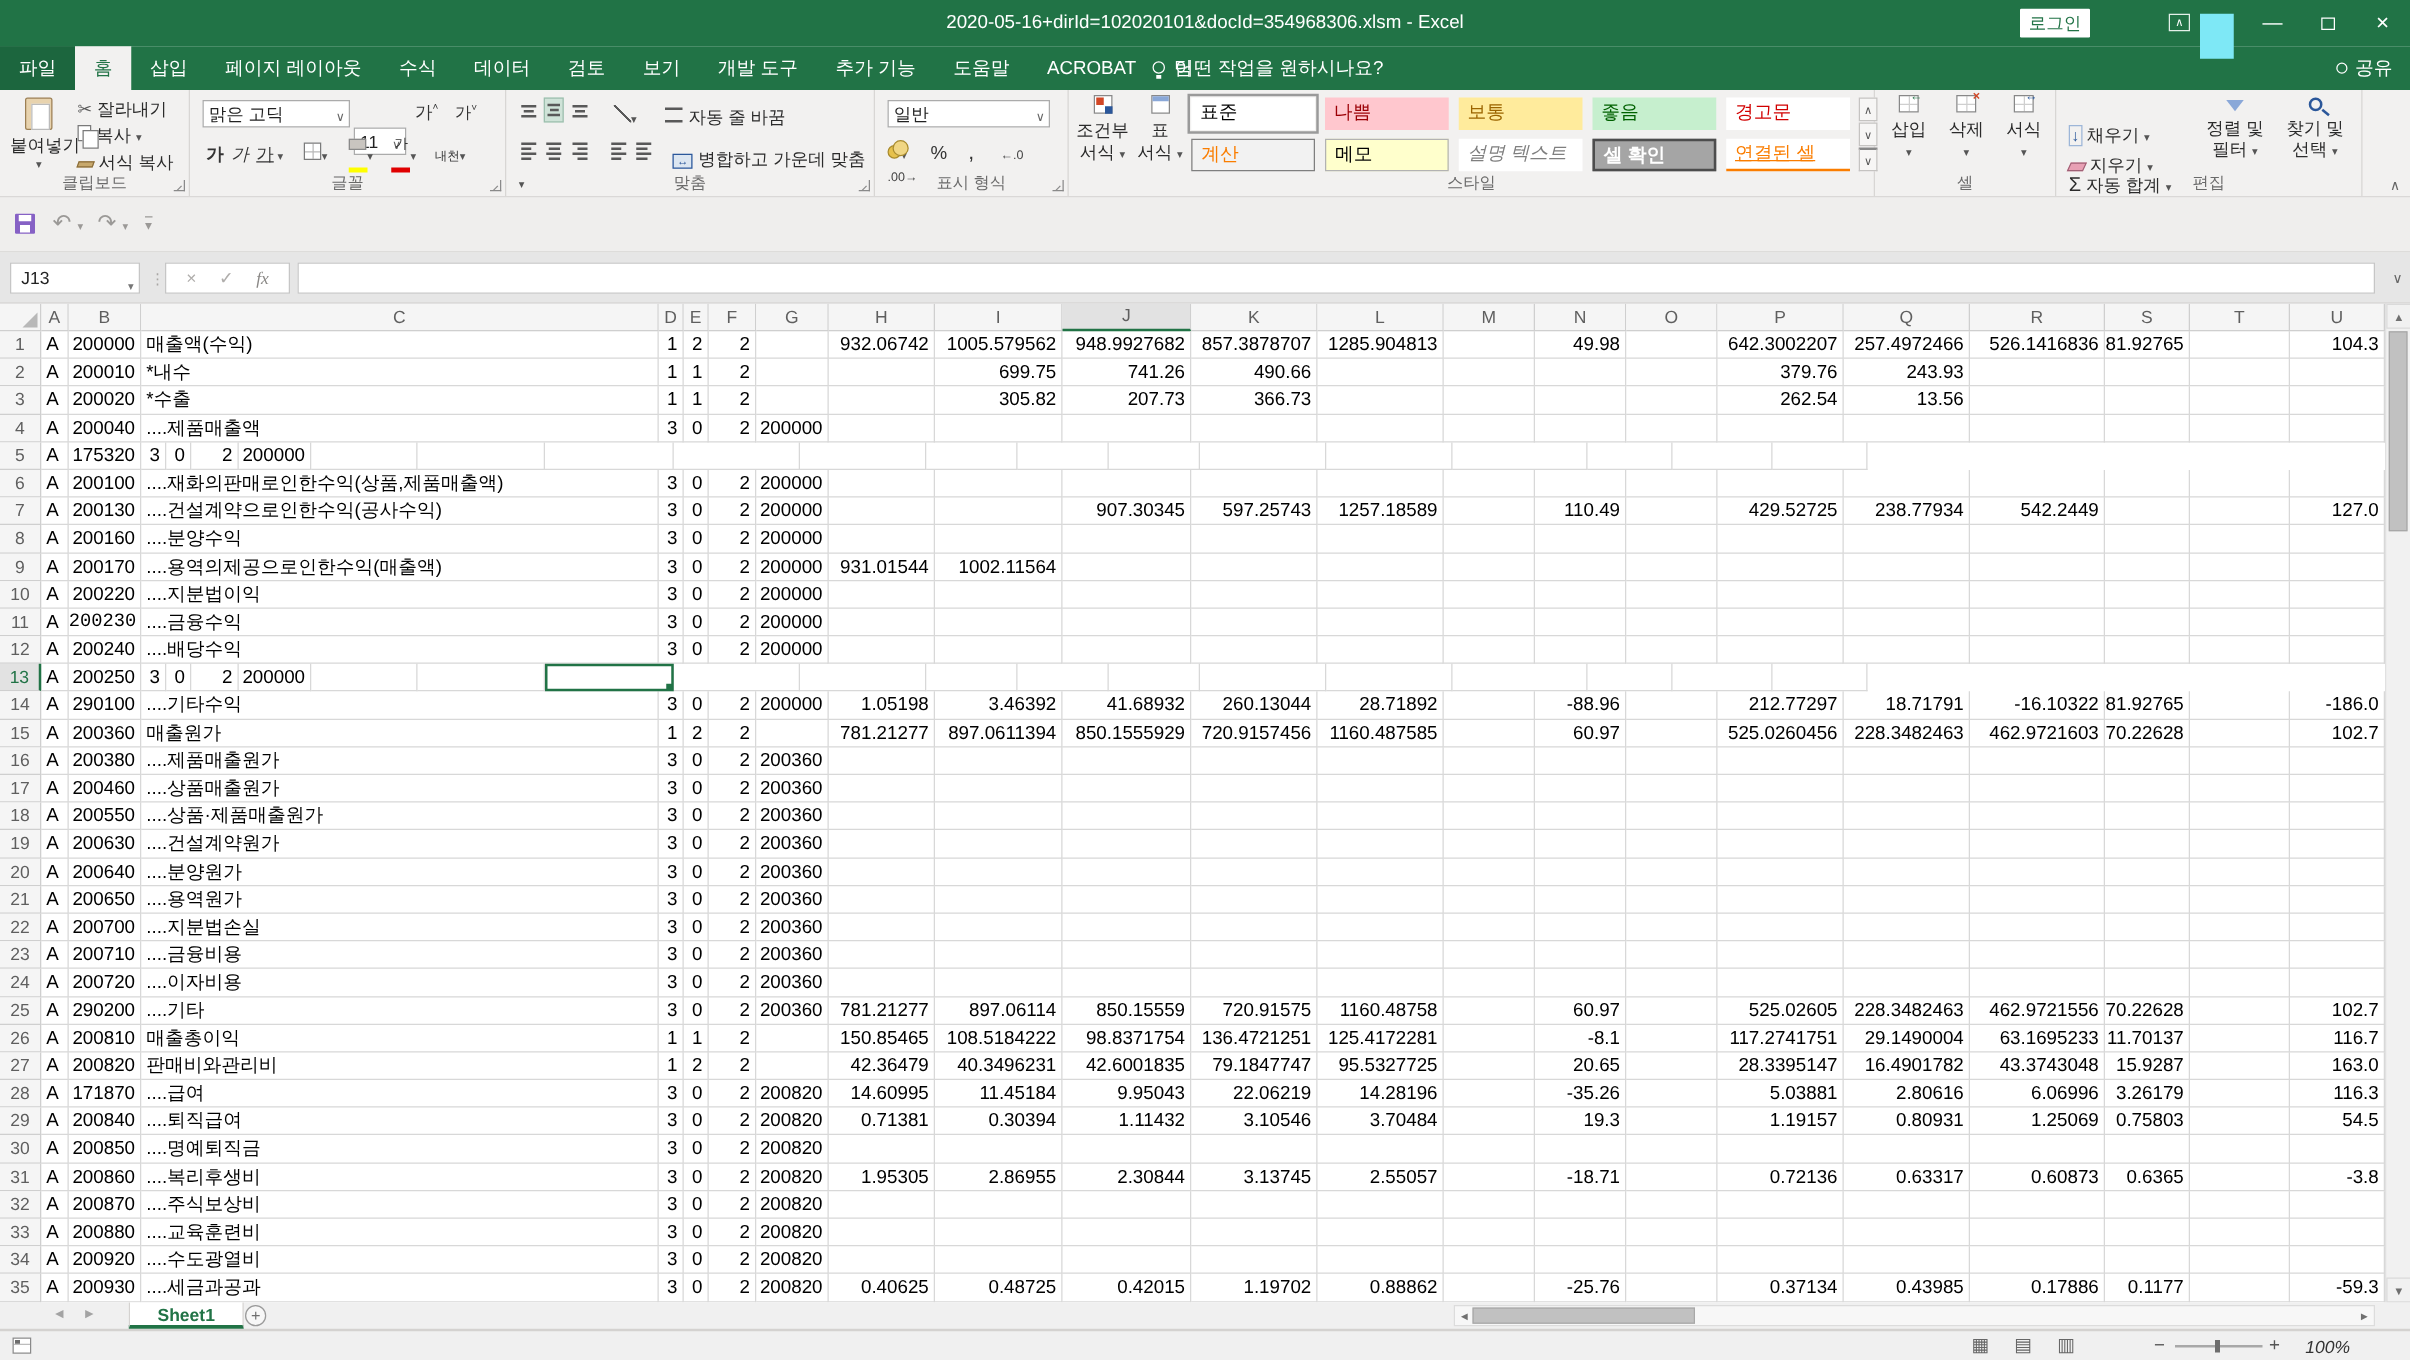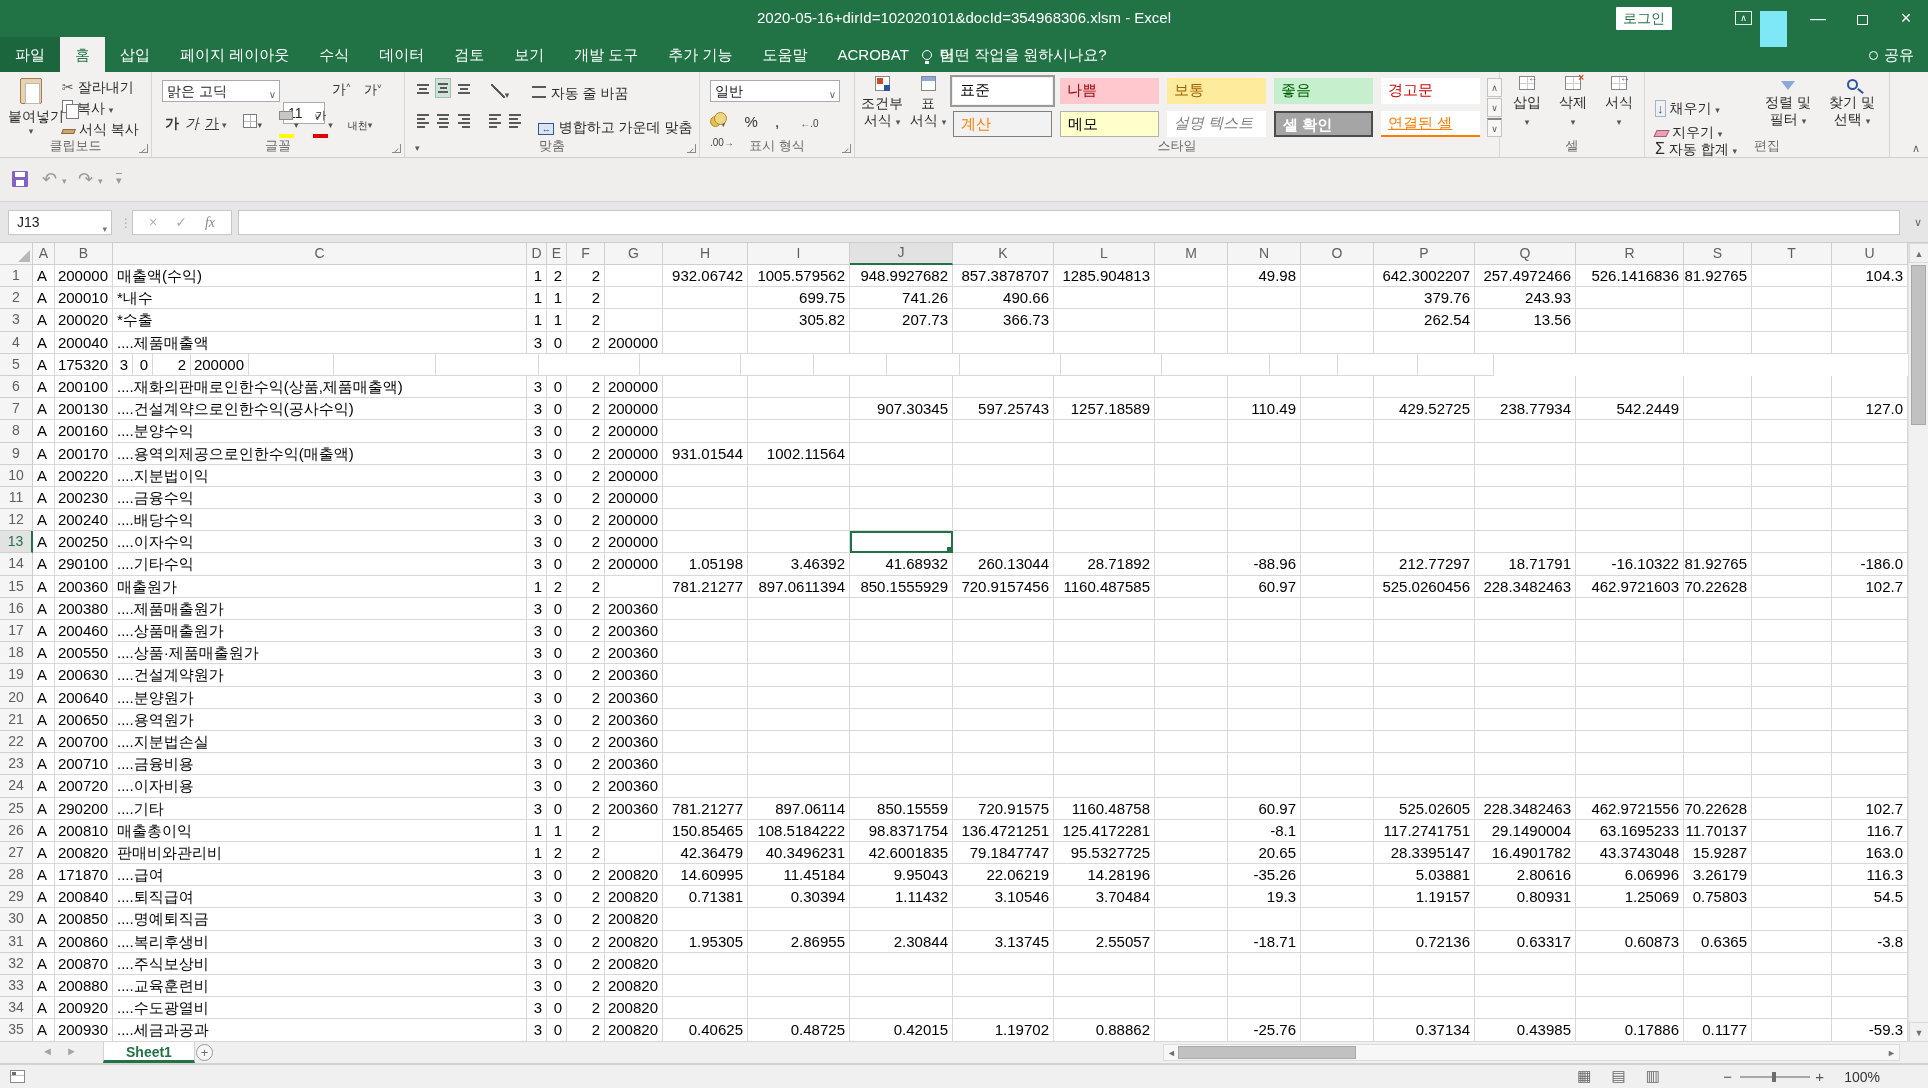--- a/index.html
+++ b/index.html
@@ -149,21 +149,21 @@
   
   #statusbar { position:absolute; left:0; top:1064px; width:1928px; height:24px; background:#f0f0f0; border-top:1px solid #d4d2d0; }
   #macro-ic { position:absolute; left:10px; top:5px; width:15px; height:13px; border:1px solid #8a8a8a;
     background:linear-gradient(#bdbdbd,#bdbdbd) 0 4px/100% 1px no-repeat,#fff; }
   #macro-ic:before { content:""; position:absolute; left:1px; top:1px; width:4px; height:3px; background:#6d6d6d; }
   #views { position:absolute; right:260px; top:2px; font-size:15px; color:#666; letter-spacing:8px; }
   #zoomout { position:absolute; right:196px; top:3px; font-size:15px; color:#555; }
   #zslider { position:absolute; right:118px; top:11px; width:70px; height:2px; background:#a8a8a8; }
   #zknob { position:absolute; left:32px; top:-4px; width:4px; height:10px; background:#6d6d6d; }
   #zoomin { position:absolute; right:104px; top:3px; font-size:15px; color:#555; }
-  #zoomval { position:absolute; right:48px; top:4px; font-size:14px; color:#333; }
+  #zoomval { position:absolute; right:48px; top:4px; font-size:14px; color:#333;font-style:italic; }
 </style>
 </head>
 <body>
 
 <div id="app">
 
   <div id="titlebar">
     <div id="title-text">2020-05-16+dirId=102020101&amp;docId=354968306.xlsm - Excel</div>
     <div id="login-btn">로그인</div>
     <div id="ribbon-opts">∧</div>
@@ -621,21 +621,21 @@
         <div class="gc num" style="width: 101px;"></div>
         <div class="gc num" style="width: 101px;"></div>
         <div class="gc num" style="width: 108px;"></div>
         <div class="gc num" style="width: 68px;"></div>
         <div class="gc num" style="width: 80px;"></div>
         <div class="gc num" style="width: 76px;"></div>
       </div>
       <div class="grow">
         <div class="rh">11</div>
         <div class="gc txt" style="width: 22px;">A</div>
-        <div class="gc num" style="width: 58px;">200230</div>
+        <div class="gc num" style="width: 58px; font-family: Liberation Mono, monospace;">200230</div>
         <div class="gc txt" style="width: 414px;">....금융수익</div>
         <div class="gc num" style="width: 20px;">3</div>
         <div class="gc num" style="width: 20px;">0</div>
         <div class="gc num" style="width: 38px;">2</div>
         <div class="gc num" style="width: 58px;">200000</div>
         <div class="gc num" style="width: 85px;"></div>
         <div class="gc num" style="width: 102px;"></div>
         <div class="gc num" style="width: 103px;"></div>
         <div class="gc num" style="width: 101px;"></div>
         <div class="gc num" style="width: 101px;"></div>
@@ -670,21 +670,20 @@
         <div class="gc num" style="width: 101px;"></div>
         <div class="gc num" style="width: 108px;"></div>
         <div class="gc num" style="width: 68px;"></div>
         <div class="gc num" style="width: 80px;"></div>
         <div class="gc num" style="width: 76px;"></div>
       </div>
       <div class="grow">
         <div class="rh selrow">13</div>
         <div class="gc txt" style="width: 22px;">A</div>
         <div class="gc num" style="width: 58px;">200250</div>
-        <div class="gc txt" style="width: 414px;">....이자수익</div>
         <div class="gc num" style="width: 20px;">3</div>
         <div class="gc num" style="width: 20px;">0</div>
         <div class="gc num" style="width: 38px;">2</div>
         <div class="gc num" style="width: 58px;">200000</div>
         <div class="gc num" style="width: 85px;"></div>
         <div class="gc num" style="width: 102px;"></div>
         <div class="gc num sel" style="width: 103px;"></div>
         <div class="gc num" style="width: 101px;"></div>
         <div class="gc num" style="width: 101px;"></div>
         <div class="gc num" style="width: 73px;"></div>

